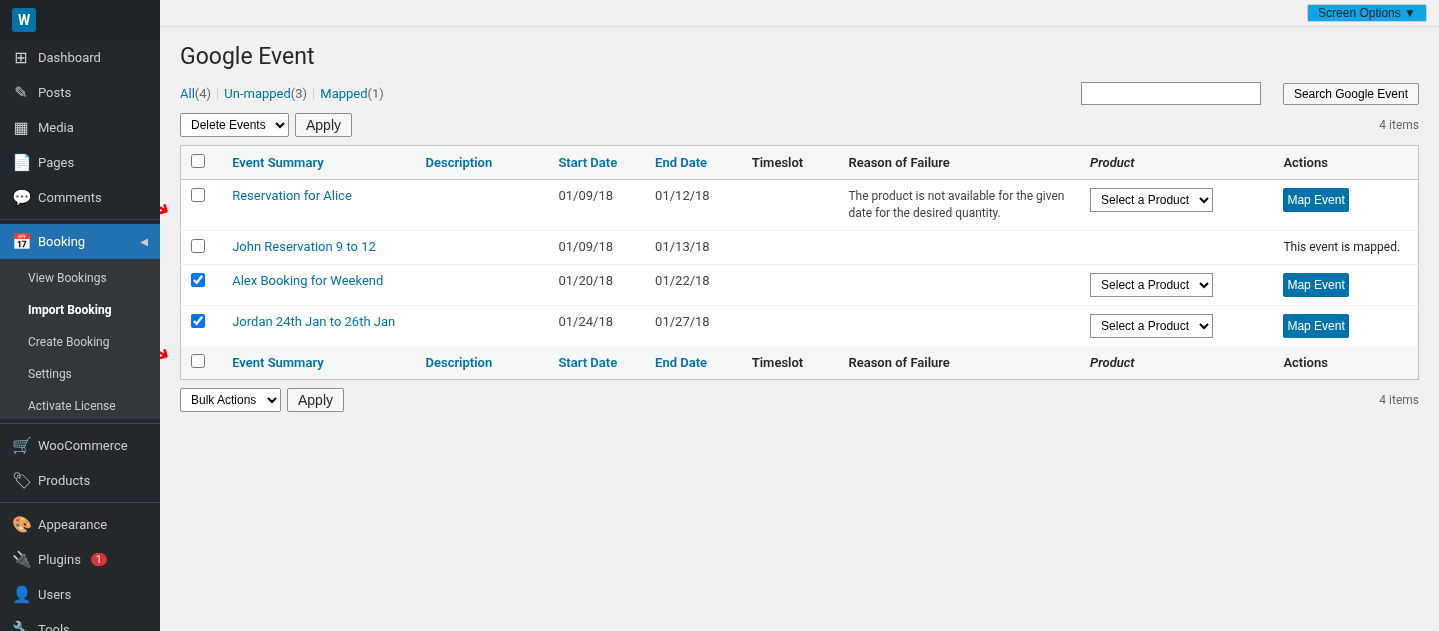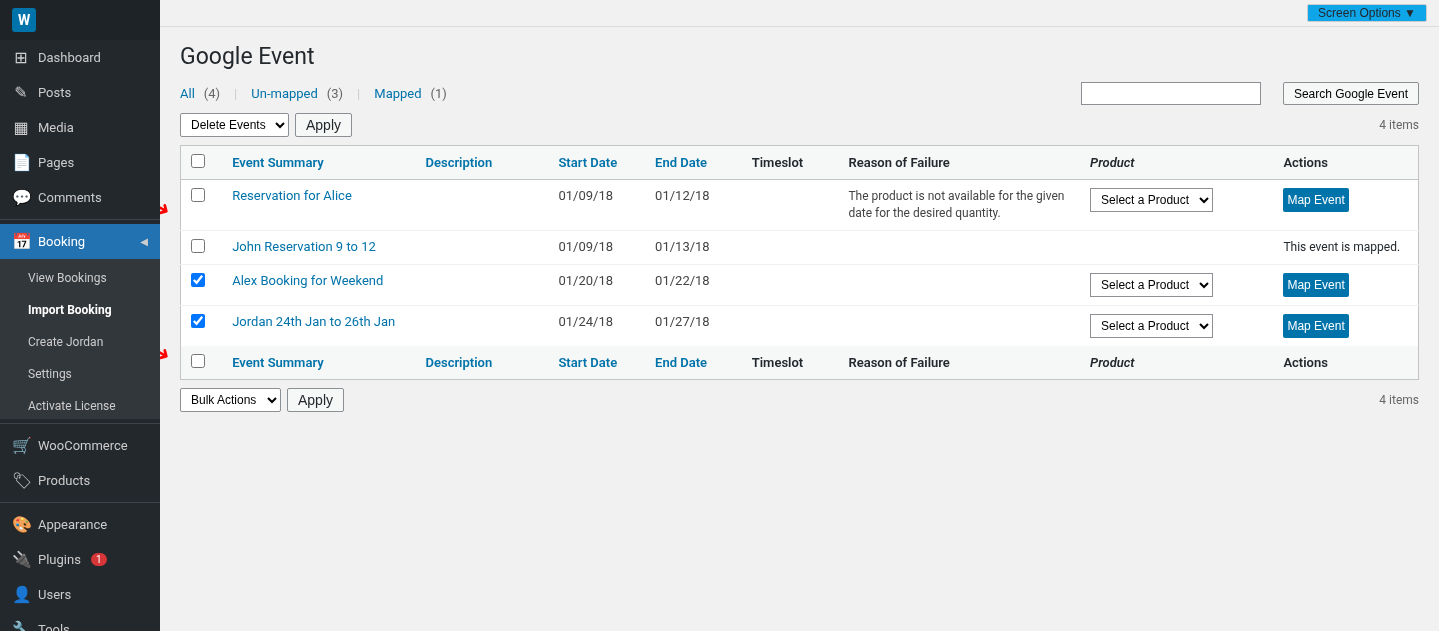--- a/index.html
+++ b/index.html
@@ -88,21 +88,21 @@
       background: #f1f1f1;
     }
     .page-title {
       font-size: 23px;
       font-weight: 400;
       color: #23282d;
       margin-bottom: 12px;
     }
     .filter-links {
       display: flex;
-      gap: 9px;
+      gap: 0;
       align-items: center;
       font-size: 13px;
     }
     .filter-links a {
       color: #0073aa;
       text-decoration: none;
       cursor: pointer;
     }
     .filter-links .separator { color: #ccc; margin: 0 5px; }
     .filter-links .count { color: #666; }
@@ -129,21 +129,21 @@
       font-size: 14px;
       background: #f6f7f7;
       border: 1px solid #8c8f94;
       cursor: pointer;
       border-radius: 2px;
       color: #23282d;
     }
 
     .items-count { font-size: 12px; color: #666; }
 
-    .search-bar { display: flex; gap: 22px; }
+    .search-bar { display: flex; gap: 22px; align-items: center; }
     .search-input {
       padding: 3px 6px;
       border: 1px solid #8c8f94;
       font-size: 13px;
       width: 180px;
     }
     .search-btn {
       padding: 3px 10px;
       background: #f6f7f7;
       border: 1px solid #8c8f94;
@@ -256,21 +256,21 @@
   <div class="sidebar-section-divider"></div>
 
   <div class="sidebar-item active" style="background:#2271b1;">
     <span class="icon">📅</span>
     <span>Booking</span>
     <span style="margin-left:auto;color:#ccc;font-size:10px;">◀</span>
   </div>
   <div class="sidebar-submenu">
     <div class="sub-item">View Bookings</div>
     <div class="sub-item active" style="font-weight:bold;color:#fff;">Import Booking</div>
-    <div class="sub-item">Create Jordan</div>
+    <div class="sub-item">Create Booking</div>
     <div class="sub-item">Settings</div>
     <div class="sub-item">Activate License</div>
   </div>
 
   <div class="sidebar-section-divider"></div>
 
   <div class="sidebar-item">
     <span class="icon">🛒</span>
     <span>WooCommerce</span>
   </div>

